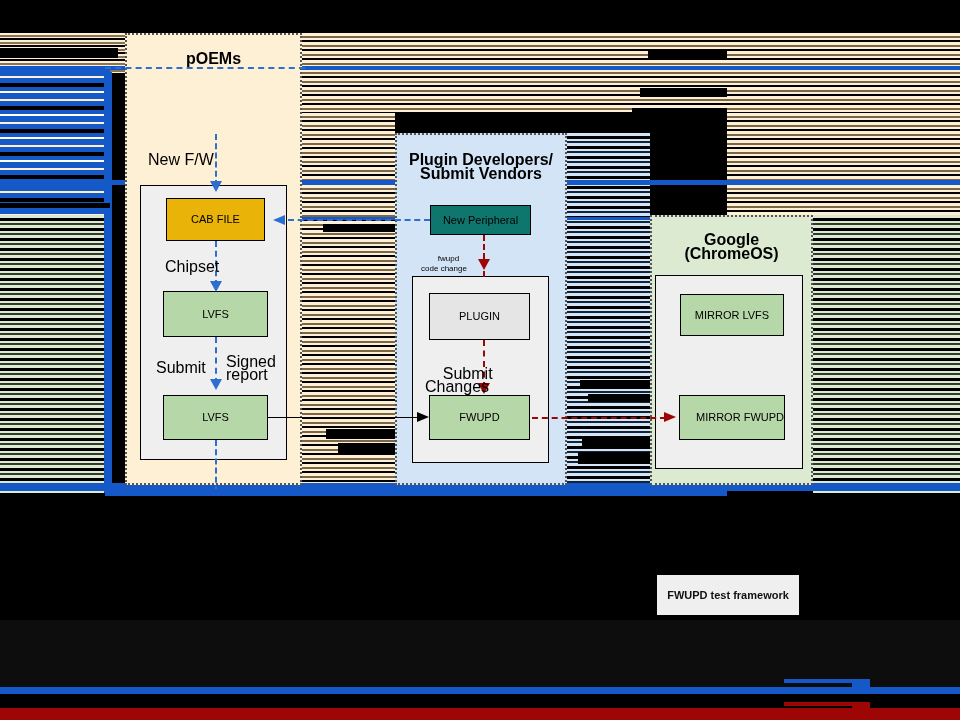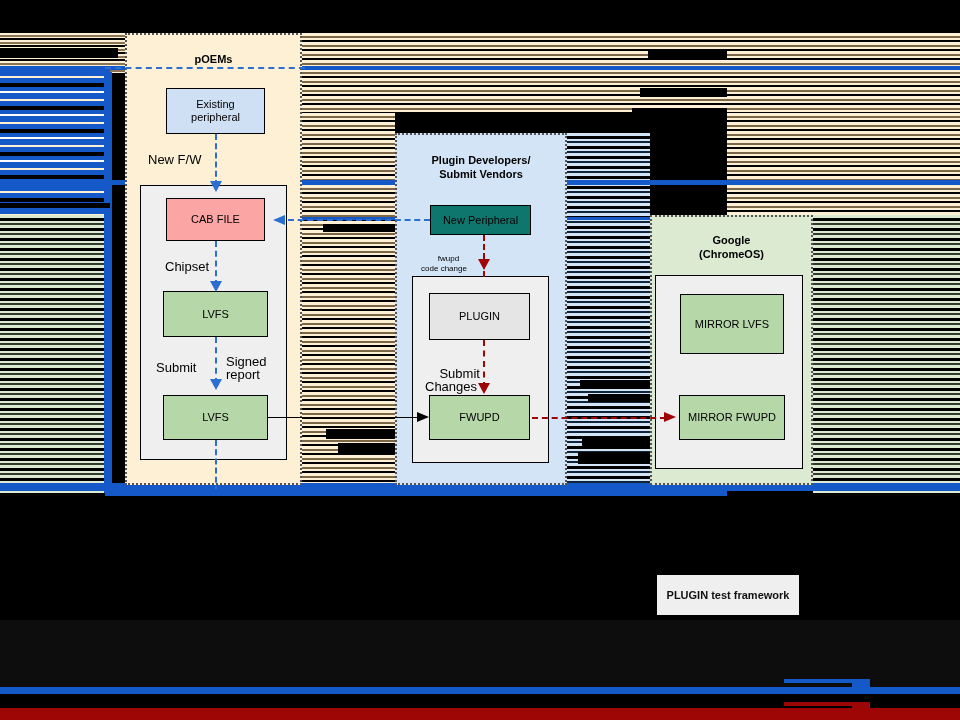--- a/index.html
+++ b/index.html
@@ -4,26 +4,26 @@
 <style>
   html,body{margin:0;padding:0;background:#000;}
   body{width:960px;height:720px;position:relative;overflow:hidden;
        font-family:"Liberation Sans","DejaVu Sans",sans-serif;}
 
   #stage{position:absolute;left:0;top:0;width:960px;height:720px;background:#000;overflow:hidden;}
 
   
   .panel{position:absolute;box-sizing:border-box;border:2px dotted #555;}
   .panel-title{position:absolute;left:0;right:0;text-align:center;font-weight:bold;
-               font-size:11px;color:#000;line-height:14px;}
+               font-size:16px;color:#000;line-height:14px;}
   .inner{position:absolute;box-sizing:border-box;background:#efefef;border:1px solid #000;}
   .node{position:absolute;box-sizing:border-box;border:1px solid #000;
         display:flex;align-items:center;justify-content:center;text-align:center;
         font-size:11px;color:#000;line-height:13px;}
-  .lbl{position:absolute;font-size:13px;color:#000;line-height:13px;white-space:pre;}
+  .lbl{position:absolute;font-size:16px;color:#000;line-height:13px;white-space:pre;}
   .note{position:absolute;font-size:8px;color:#000;line-height:10px;text-align:center;white-space:pre;}
 
   .vline{position:absolute;width:0;border-left-width:2px;border-left-style:dashed;}
   .hline{position:absolute;height:0;border-top-width:2px;border-top-style:dashed;}
   .hsolid{position:absolute;height:0;border-top:1px solid #000;}
   .arrowD{position:absolute;width:0;height:0;border-left:6px solid transparent;border-right:6px solid transparent;}
   .arrowR{position:absolute;width:0;height:0;border-top:5px solid transparent;border-bottom:5px solid transparent;}
   .arrowL{position:absolute;width:0;height:0;border-top:5px solid transparent;border-bottom:5px solid transparent;}
 
   .legendbox{position:absolute;box-sizing:border-box;background:#efefef;
@@ -92,26 +92,22 @@
   <div class="bluebar" style="left:302px;top:217px;width:425px;height:3px;"></div>
   <div class="bluebar" style="left:0;top:483px;width:960px;height:8px;"></div>
   <div class="blk" style="left:0;top:203px;width:110px;height:5px;"></div>
 
   <div class="panel" style="left:125px;top:33px;width:177px;height:452px;background:#fdf0d5;">
     <div class="panel-title" style="top:17px;">pOEMs</div>
   </div>
 
   <div class="inner" style="left:140px;top:185px;width:147px;height:275px;"></div>
 
-  <div class="node" style="left:166px;top:88px;width:99px;height:46px;background:#cfe0f5;white-space:pre;">
-    <span>Existing
-peripheral</span>
-  </div>
-
-  <div class="node" style="left:166px;top:198px;width:99px;height:43px;background:#fca5a5;">
+
+  <div class="node" style="left:166px;top:198px;width:99px;height:43px;background:#eab308;">
     <span>CAB FILE</span>
   </div>
 
   <div class="node" style="left:163px;top:291px;width:105px;height:46px;background:#b6d7a8;">
     <span>LVFS</span>
   </div>
 
   <div class="node" style="left:163px;top:395px;width:105px;height:45px;background:#b6d7a8;">
     <span>LVFS</span>
   </div>
@@ -177,35 +173,35 @@
 
   <div class="panel" style="left:650px;top:215px;width:163px;height:270px;background:#dcead2;">
     <div class="panel-title" style="top:16px;">
       <span style="white-space:pre-line;">Google
 (ChromeOS)</span>
     </div>
   </div>
 
   <div class="inner" style="left:655px;top:275px;width:148px;height:194px;"></div>
 
-  <div class="node" style="left:680px;top:294px;width:104px;height:60px;background:#b6d7a8;">
+  <div class="node" style="left:680px;top:294px;width:104px;height:42px;background:#b6d7a8;">
     <span>MIRROR LVFS</span>
   </div>
 
-  <div class="node" style="left:679px;top:395px;width:106px;height:45px;background:#b6d7a8;">
+  <div class="node" style="left:679px;top:395px;width:106px;height:45px;background:#b6d7a8;justify-content:flex-end;">
     <span>MIRROR FWUPD</span>
   </div>
 
   <div class="hline" style="left:532px;top:417px;width:134px;border-top-color:#9e0606;"></div>
   <div class="arrowR" style="left:664px;top:412px;border-left:12px solid #9e0606;"></div>
 
   <div class="bluebar" style="left:105px;top:489px;width:622px;height:7px;"></div>
 
   <div class="legendbox" style="left:657px;top:575px;width:142px;height:40px;">
-    <span>PLUGIN test framework</span>
+    <span>FWUPD test framework</span>
   </div>
 
   <div class="bluebar" style="left:784px;top:679px;width:86px;height:4px;"></div>
   <div class="bluebar" style="left:0;top:687px;width:960px;height:7px;"></div>
   <div class="bluebar" style="left:852px;top:683px;width:18px;height:14px;"></div>
   <div class="redbar" style="left:784px;top:702px;width:86px;height:4px;"></div>
   <div class="redbar" style="left:0;top:708px;width:960px;height:12px;"></div>
   <div class="redbar" style="left:852px;top:700px;width:18px;height:14px;"></div>
   <div class="blk" style="left:0;top:694px;width:960px;height:8px;"></div>
   <div class="bluebar" style="left:0;top:689px;width:960px;height:5px;"></div>

